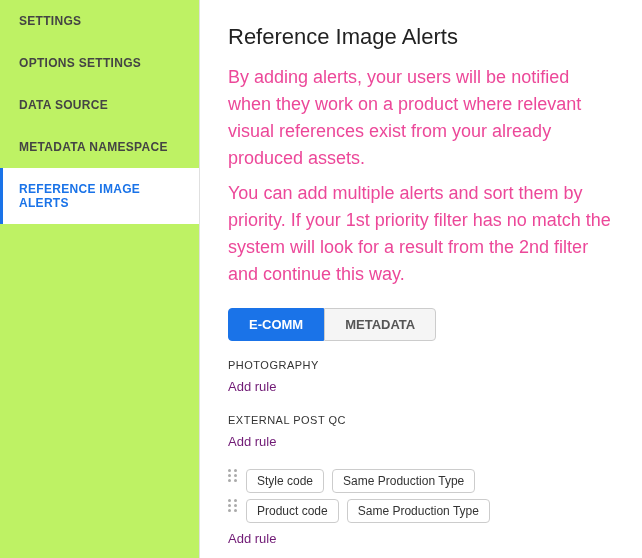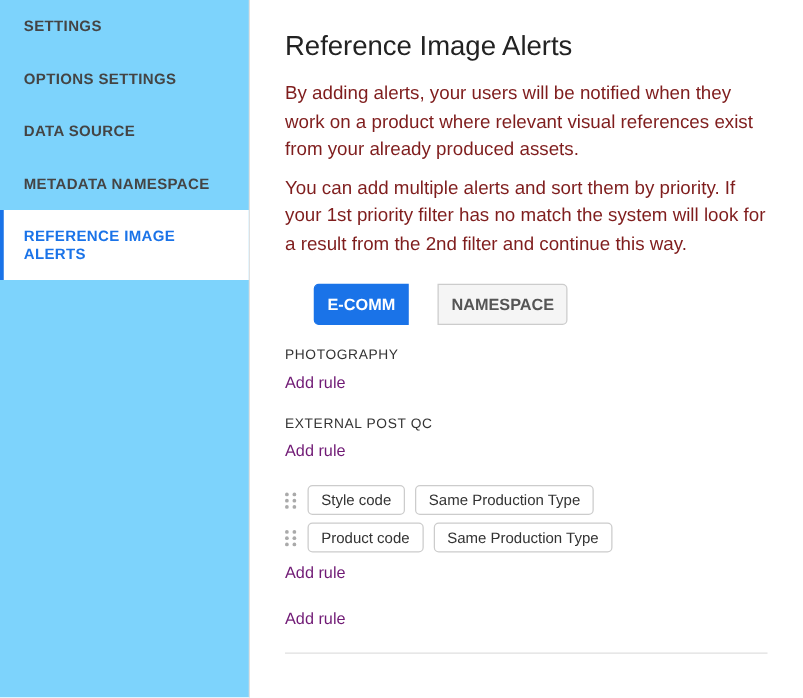--- a/index.html
+++ b/index.html
@@ -1,21 +1,21 @@
 <!DOCTYPE html>
 <html><head>
   <meta charset="utf-8">
   <style>
     * { box-sizing: border-box; margin: 0; padding: 0; }
     body { font-family: -apple-system, BlinkMacSystemFont, 'Segoe UI', Arial, sans-serif; font-size: 13px; background: #fff; display: flex; height: 558px; width: 642px; overflow: hidden; }
 
     
     .sidebar {
       width: 200px;
-      background: #7dd3fc;
+      background: #bef264;
       border-right: 1px solid #e0e0e0;
       flex-shrink: 0;
       height: 100%;
     }
     .sidebar-item {
       padding: 14px 16px;
       cursor: pointer;
       font-size: 12px;
       font-weight: 600;
       color: #444;
@@ -37,41 +37,40 @@
     }
 
     .page-title {
       font-size: 22px;
       font-weight: 400;
       color: #222;
       margin-bottom: 14px;
     }
 
     .description {
-      font-size: 15px;
-      color: #7f1d1d;
+      font-size: 18px;
+      color: #ec4899;
       line-height: 1.5;
       margin-bottom: 8px;
     }
 
     
     .tabs {
       display: flex;
       gap: 0;
       margin: 20px 0 18px 0;
     }
     .tab {
-      padding: 8px 10px;
+      padding: 8px 20px;
       font-size: 13px;
       font-weight: 600;
       cursor: pointer;
       border: 1px solid #ccc;
       background: #f5f5f5;
       color: #555;
-      margin-left: 23px;
     }
     .tab.active {
       background: #1a73e8;
       color: #fff;
       border-color: #1a73e8;
     }
     .tab:first-child { border-radius: 4px 0 0 4px; }
     .tab:last-child { border-radius: 0 4px 4px 0; }
 
     
@@ -90,21 +89,20 @@
       font-size: 13px;
       color: #701a75;
       cursor: pointer;
       display: inline-block;
       margin-top: 2px;
     }
 
     
     .rule-row {
       display: flex;
-      align-items: center;
       gap: 8px;
       margin-bottom: 6px;
     }
     .drag-handle {
       color: #aaa;
       font-size: 14px;
       cursor: grab;
       display: flex;
       flex-direction: column;
       gap: 2px;
@@ -159,21 +157,21 @@
 </nav>
 
 <main class="main">
   <h1 class="page-title">Reference Image Alerts</h1>
 
   <p class="description">By adding alerts, your users will be notified when they work on a product where relevant visual references exist from your already produced assets.</p>
   <p class="description">You can add multiple alerts and sort them by priority. If your 1st priority filter has no match the system will look for a result from the 2nd filter and continue this way.</p>
 
   <div class="tabs">
     <div class="tab active">E-COMM</div>
-    <div class="tab">NAMESPACE</div>
+    <div class="tab">METADATA</div>
   </div>
 
   <div class="section">
     <div class="section-title">PHOTOGRAPHY</div>
     <span class="add-rule">Add rule</span>
   </div>
 
   <div class="section">
     <div class="section-title">EXTERNAL POST QC</div>
     <span class="add-rule">Add rule</span>

